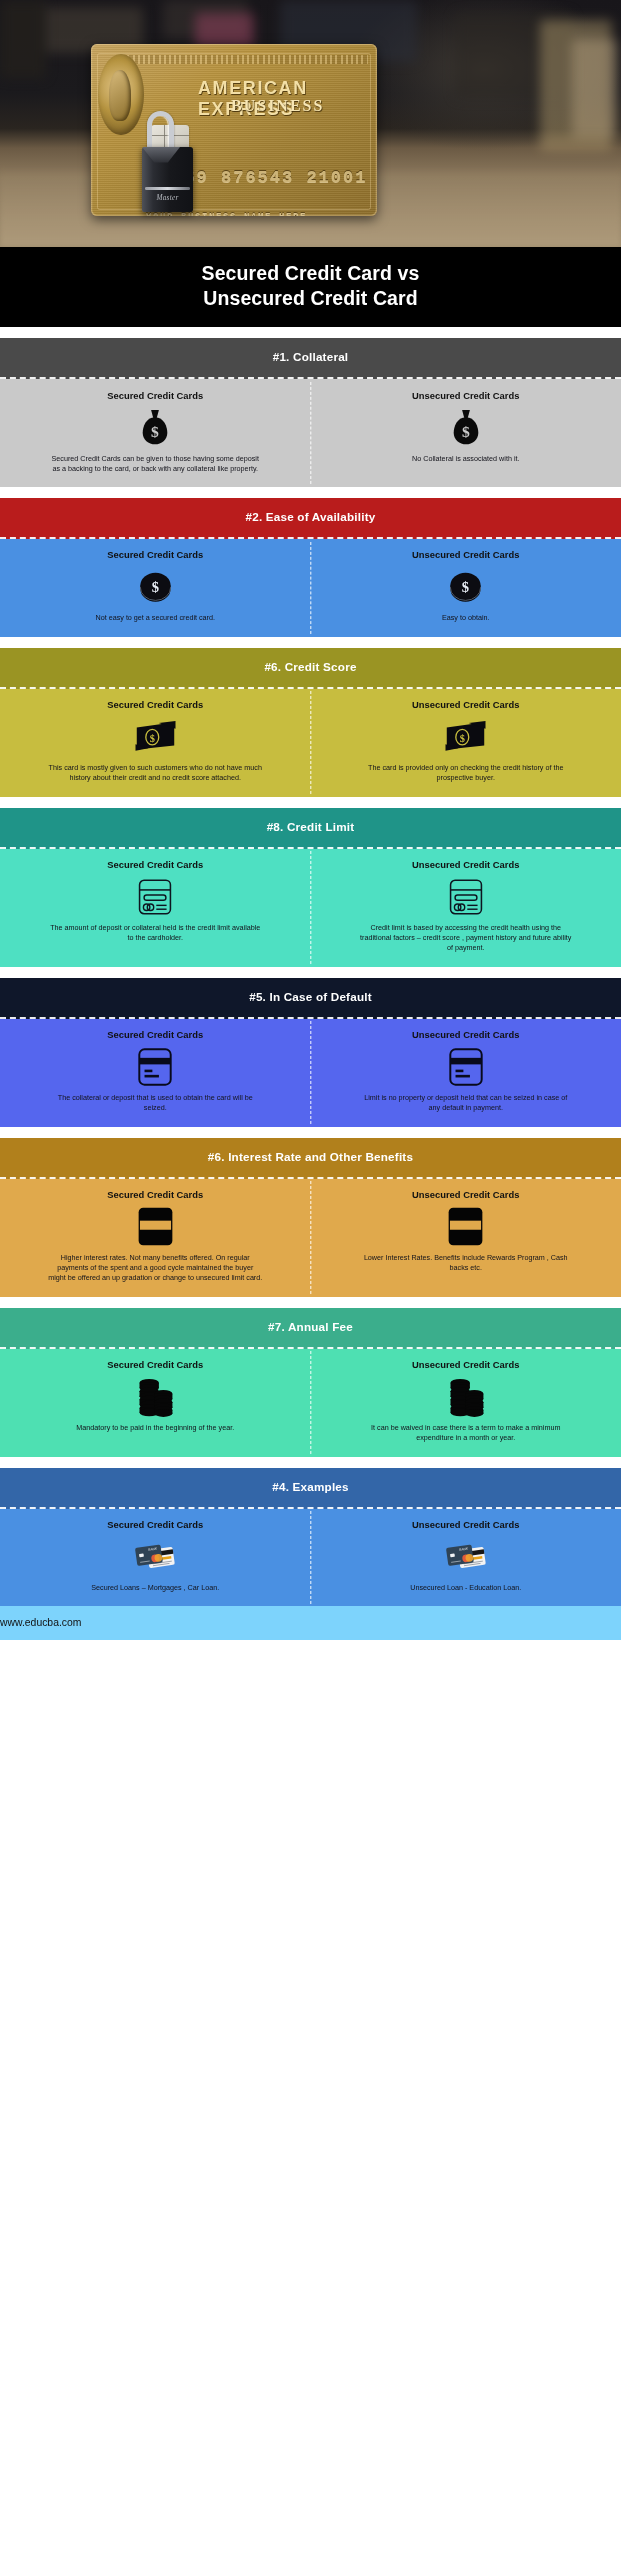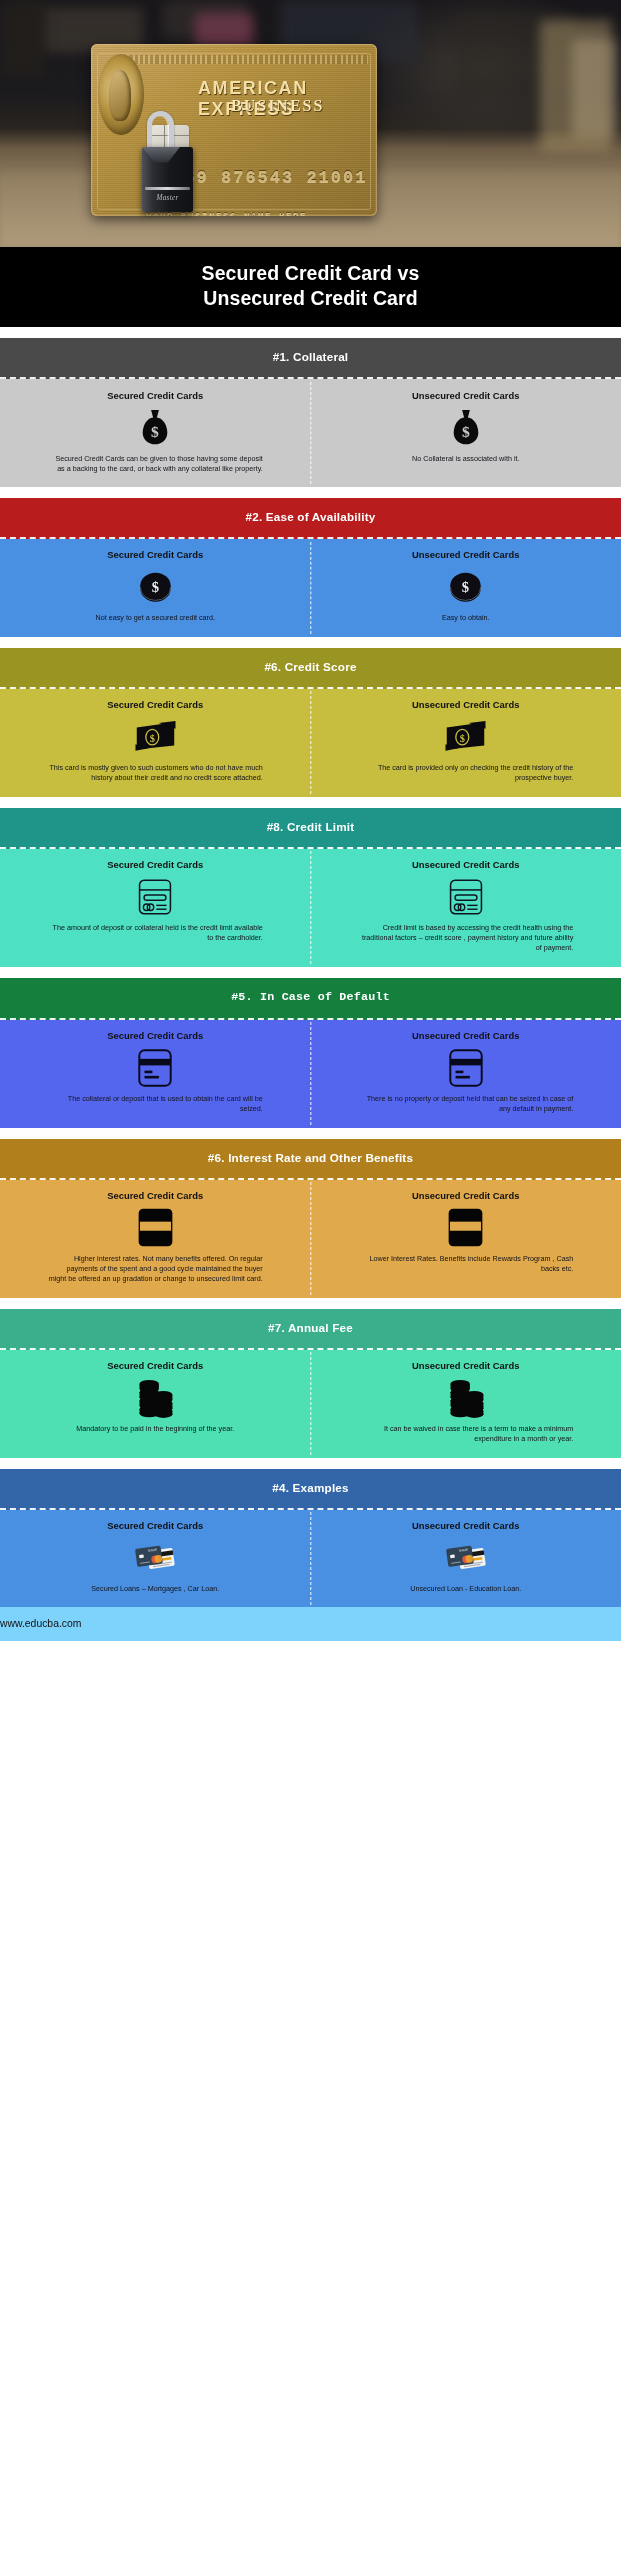--- a/index.html
+++ b/index.html
@@ -165,21 +165,21 @@
   .sec-body {
     display:flex; position:relative;
     padding:10.4px 0 13px;
   }
   .sec-body::after {
     content:""; position:absolute; left:50%; top:2.6px; bottom:2.6px;
     width:0; border-left:1.3px dashed rgba(255,255,255,.95);
     transform:translateX(-0.7px);
   }
   .col {
-    flex:1 1 50%; text-align:right;
+    flex:1 1 50%; text-align:center;
     padding:0 32px;
     display:flex; flex-direction:column; align-items:center;
   }
   .col-title {
     font-size:9.4px; font-weight:bold; color:#111; margin-bottom:6.5px;
   }
   .col-icon {
     height:40px; display:flex; align-items:center; justify-content:center;
     margin-bottom:6.5px;
   }
@@ -358,21 +358,21 @@
                 <circle cx="19" cy="44" r="5" fill="none" stroke="#0d1620" stroke-width="2.2"></circle>
                 <line x1="28" y1="41" x2="44" y2="41" stroke="#0d1620" stroke-width="2.2"></line>
                 <line x1="28" y1="47" x2="44" y2="47" stroke="#0d1620" stroke-width="2.2"></line>
               </svg>
             </div>
             <div class="col-text">Credit limit is based by accessing the credit health using the traditional factors – credit score , payment history and future ability of payment.</div>
           </div>
         </div>
       </div>
       <div class="section">
-        <div class="sec-head" style="background: #15803d; font-family: Liberation Mono, monospace;">#5. In Case of Default</div>
+        <div class="sec-head" style="background: #0f172a;">#5. In Case of Default</div>
         <div class="sec-body" style="background: rgb(85, 102, 238);">
           <div class="col">
             <div class="col-title">Secured Credit Cards</div>
             <div class="col-icon">
               <svg width="34" height="38" viewBox="0 0 52 58">
                 <rect x="2" y="2" width="48" height="54" rx="8" fill="none" stroke="#080a1c" stroke-width="3"></rect>
                 <rect x="3" y="15" width="46" height="10" fill="#080a1c"></rect>
                 <rect x="10" y="33" width="12" height="4" fill="#080a1c"></rect>
                 <rect x="10" y="41" width="22" height="4" fill="#080a1c"></rect>
               </svg>
@@ -382,21 +382,21 @@
           <div class="col">
             <div class="col-title">Unsecured Credit Cards</div>
             <div class="col-icon">
               <svg width="34" height="38" viewBox="0 0 52 58">
                 <rect x="2" y="2" width="48" height="54" rx="8" fill="none" stroke="#080a1c" stroke-width="3"></rect>
                 <rect x="3" y="15" width="46" height="10" fill="#080a1c"></rect>
                 <rect x="10" y="33" width="12" height="4" fill="#080a1c"></rect>
                 <rect x="10" y="41" width="22" height="4" fill="#080a1c"></rect>
               </svg>
             </div>
-            <div class="col-text">There is no property or deposit held that can be seized in case of any default in payment.</div>
+            <div class="col-text">Limit is no property or deposit held that can be seized in case of any default in payment.</div>
           </div>
         </div>
       </div>
       <div class="section">
         <div class="sec-head" style="background: rgb(177, 128, 28);">#6. Interest Rate and Other Benefits</div>
         <div class="sec-body" style="background: rgb(224, 169, 76);">
           <div class="col">
             <div class="col-title">Secured Credit Cards</div>
             <div class="col-icon">
               <svg width="35" height="39" viewBox="0 0 54 60">

